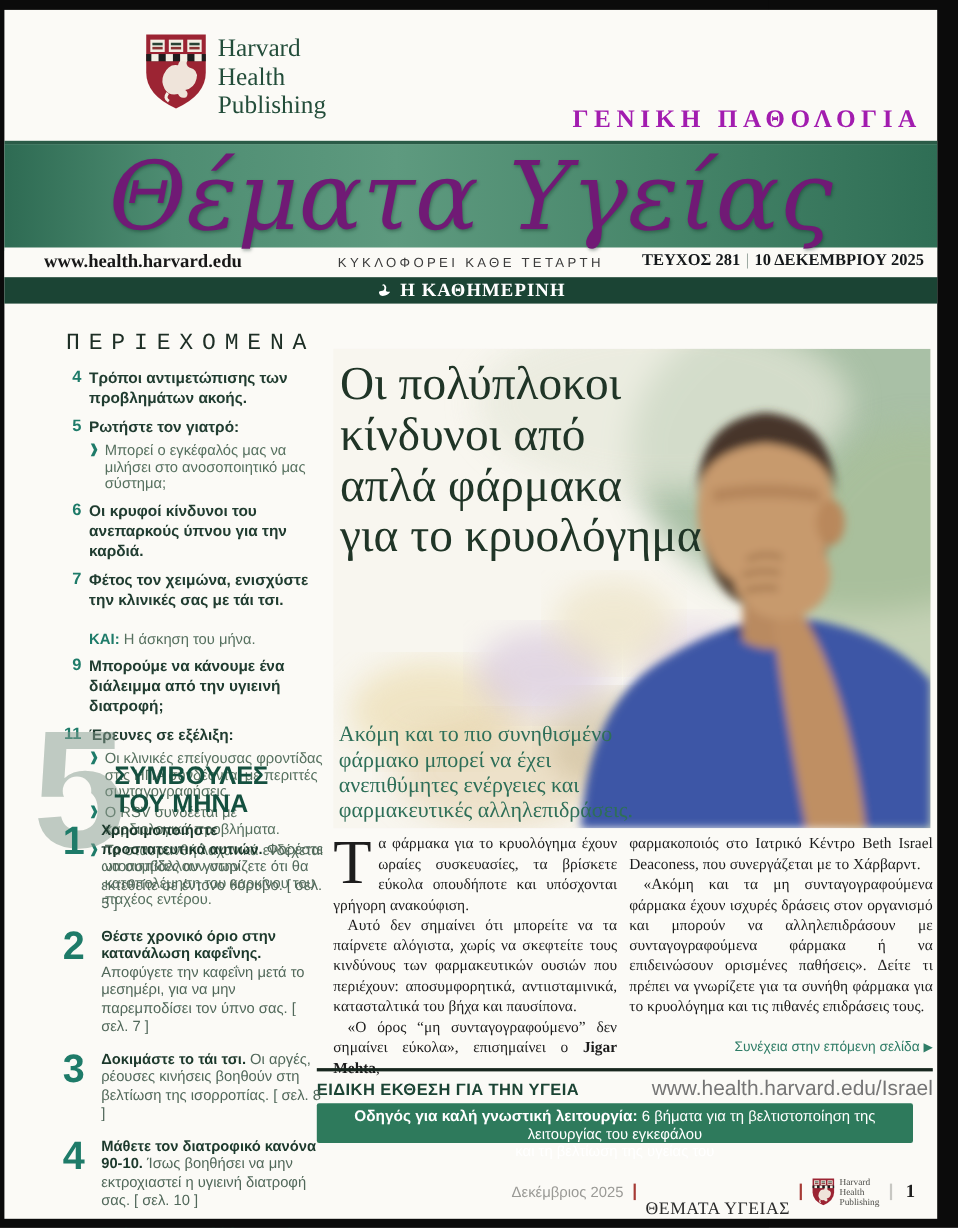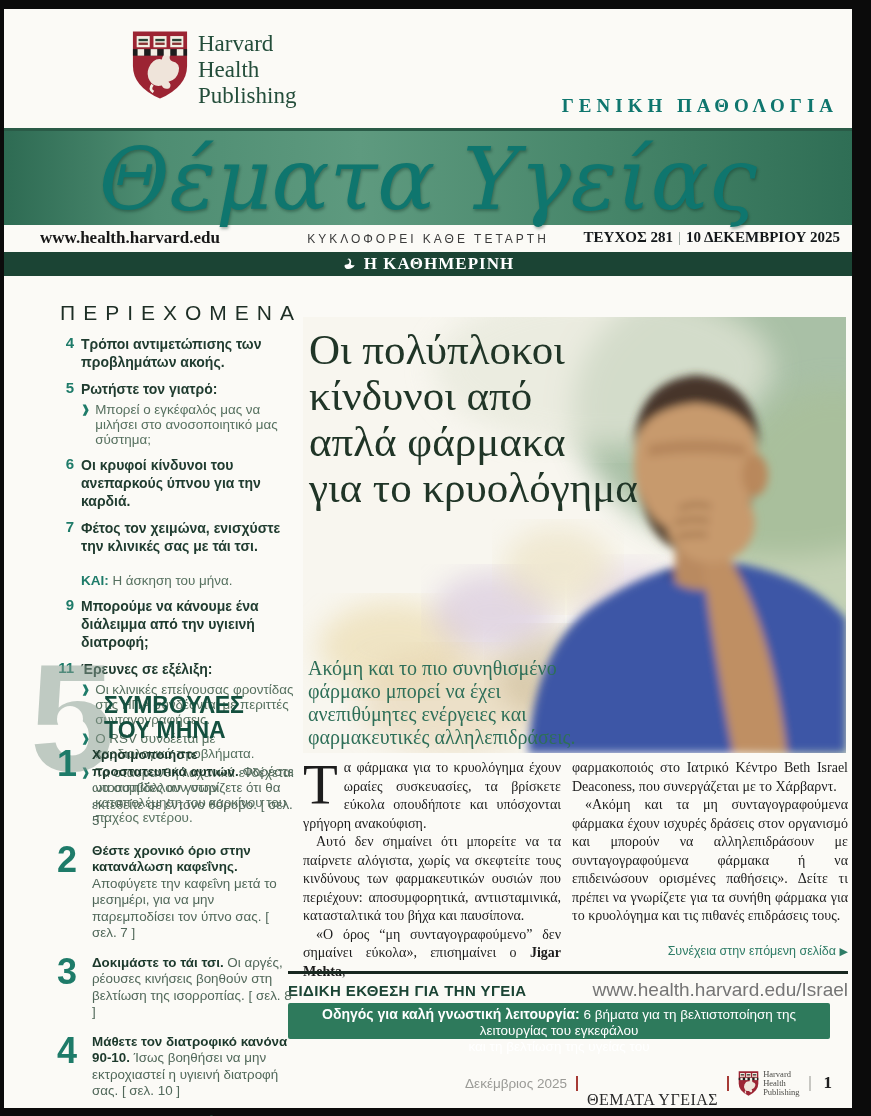--- a/index.html
+++ b/index.html
@@ -2,37 +2,37 @@
 <html><head>
 <meta charset="utf-8">
 <style>
   html,body{margin:0;padding:0;background:#0b0b0b;width:871px;height:1116px;overflow:hidden;}
   .frame{position:relative;width:699px;height:1116px;background:#0b0b0b;font-family:"Liberation Sans",sans-serif;}
   .page{position:absolute;left:4px;top:9px;width:848px;height:1099px;background:#fbfaf6;}
   .abs{position:absolute;}
 
   
   .brand-text{position:absolute;left:194px;top:22px;font-family:"Liberation Serif",serif;font-size:23px;line-height:26px;color:#234d3a;}
-  .category{position:absolute;right:14px;top:86px;font-family:"Liberation Serif",serif;font-size:19px;font-weight:bold;letter-spacing:5px;color:#0f766e;}
+  .category{position:absolute;right:14px;top:86px;font-family:"Liberation Serif",serif;font-size:23px;font-weight:bold;letter-spacing:5px;color:#a21caf;}
   .band{position:absolute;left:0;top:119px;width:848px;height:97px;
         background:linear-gradient(90deg,#2e6b53 0%,#4e8d72 18%,#5e9a7f 42%,#47866a 70%,#2f6e55 100%);
         border-top:3px solid #2a5b47;}
   .masthead{position:absolute;left:0;top:112px;width:848px;text-align:center;
         font-family:"DejaVu Serif","Liberation Serif",serif;font-style:italic;
-        font-size:86px;line-height:116px;color:#0f766e;text-shadow:1px 2px 3px rgba(10,40,28,.35);z-index:3;}
+        font-size:86px;line-height:116px;color:#701a75;text-shadow:1px 2px 3px rgba(10,40,28,.35);z-index:3;}
   .strip{position:absolute;left:0;top:216px;width:848px;height:27px;background:#fbfaf6;}
   .strip-url{position:absolute;left:36px;top:3px;font-family:"Liberation Serif",serif;font-weight:bold;font-size:17px;color:#181818;}
   .strip-freq{position:absolute;left:0;right:0;top:7px;text-align:center;font-size:12px;letter-spacing:3px;color:#3c3c3c;}
   .strip-issue{position:absolute;right:12px;top:4px;font-family:"Liberation Serif",serif;font-weight:bold;font-size:15px;color:#14181a;}
   .strip-issue .sep{color:#8a9a92;font-weight:normal;padding:0 5px;}
   .kath-bar{position:absolute;left:0;top:243px;width:848px;height:24px;background:#1b4434;display:flex;align-items:center;justify-content:center;gap:7px;}
   .kath-text{font-family:"Liberation Serif",serif;font-weight:bold;font-size:17px;letter-spacing:1px;color:#ffffff;}
 
   
-  .toc-title{position:absolute;left:56px;top:292px;font-family:Liberation Sans, sans-serif;font-size:21px;letter-spacing:8px;color:#1d2e25;}
+  .toc-title{position:absolute;left:56px;top:292px;font-family:Liberation Mono, monospace;font-size:21px;letter-spacing:8px;color:#1d2e25;}
   .toc{position:absolute;left:48px;top:326px;width:242px;}
   .toc-item{display:flex;gap:7px;margin-bottom:9px;}
   .toc-num{flex:none;width:22px;text-align:right;font-weight:bold;font-size:15px;color:#1e7b69;line-height:16px;}
   .toc-body{flex:1;}
   .toc-head{font-weight:bold;font-size:14px;line-height:16px;color:#203c30;}
   .toc-sub{display:flex;gap:5px;margin-top:4px;}
   .toc-bullet{flex:none;color:#1e7b69;font-weight:bold;font-size:11px;line-height:15px;}
   .toc-subtxt{font-size:13.4px;line-height:15px;color:#56705f;}
   .toc-extra{margin-top:18px;font-size:13.4px;line-height:15px;color:#56705f;}
   .toc-extra b{color:#1e7b69;font-size:13.5px;}

